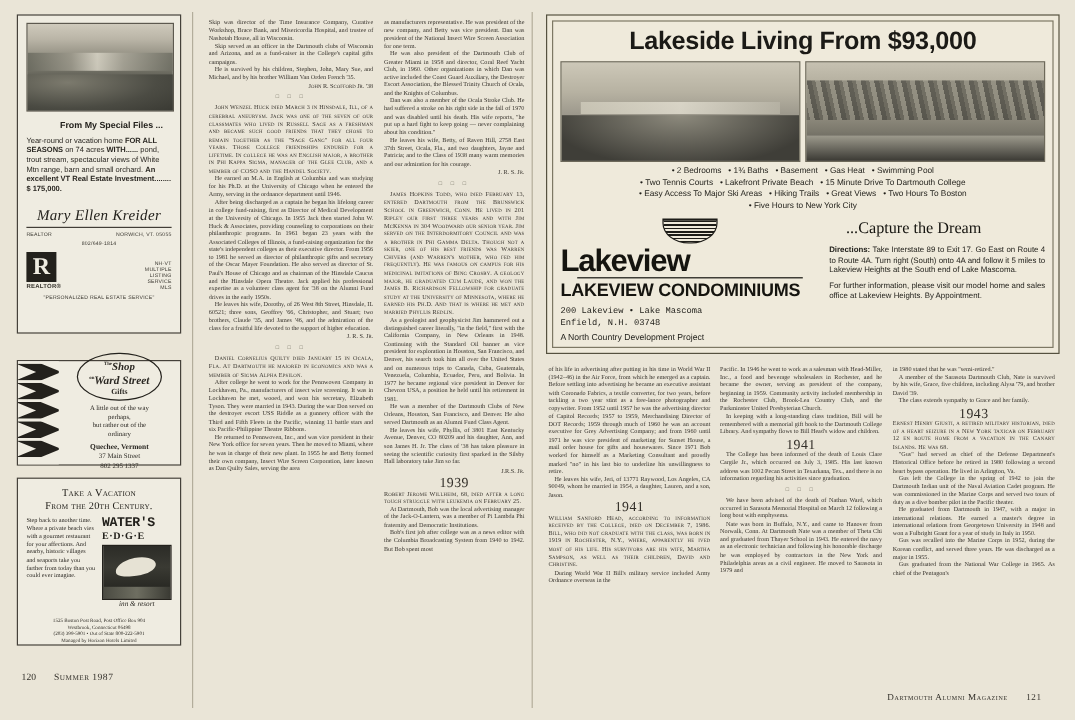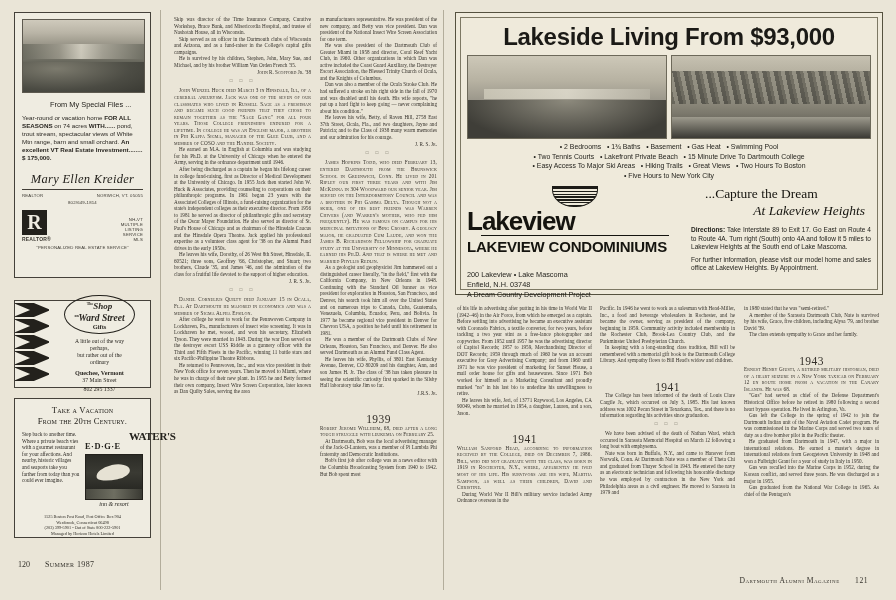--- a/index.html
+++ b/index.html
@@ -23,21 +23,21 @@
   }
   .txt p{margin:0;text-indent:5px;}
   .txt p.noind{text-indent:0;}
   .sc{font-variant:small-caps;letter-spacing:.15px;}
   .sig{text-align:right;display:block;font-variant:small-caps;margin-top:1px;}
   .dots{text-align:center;letter-spacing:3px;font-size:4.6px;margin:2.5px 0;color:#6d685c;}
   .yearhead{
     text-align:center;
     font-family:"Liberation Serif", serif;
     font-size:11.5px;
-    margin:20px 0 2px;
+    margin:4px 0 2px;
     letter-spacing:.4px;
     color:#322e28;
   }
 
   
   .ad{position:absolute;background:#efece1;}
 
   .ad1{left:14px;top:12px;width:137px;height:266px;padding:0;}
   .ad1-inner{border:1px solid #45413a;height:100%;box-sizing:border-box;padding:6px 7px;}
   .photo{
@@ -49,21 +49,21 @@
   .photo:before{
     content:"";position:absolute;left:0;right:0;top:34%;height:20%;
     background:linear-gradient(90deg,#6a6a5f,#9a978a 30%,#d8d4c6 48%,#a7a497 66%,#6e6e63);
     opacity:.85;
   }
   .photo:after{
     content:"";position:absolute;left:-6%;bottom:-6%;width:112%;height:48%;
     background:radial-gradient(ellipse at 30% 20%, #7f7d70 0%, #4b4b43 55%, #33332d 100%);
     opacity:.92;
   }
-  .adhead{font-family:"Liberation Sans",sans-serif;font-weight:normal;font-size:7.4px;margin:7px 0 5px;color:#23211c;padding-left:28px;}
+  .adhead{font-family:"Liberation Sans",sans-serif;font-weight:bold;font-size:7.4px;margin:7px 0 5px;color:#23211c;padding-left:28px;}
   .adbody{font-family:"Liberation Sans",sans-serif;font-size:6.25px;line-height:8.1px;color:#2a2722;}
   .adbody b{font-weight:bold;}
   .script{
     font-family:"Liberation Serif",serif;font-style:italic;font-size:12.5px;
     text-align:center;letter-spacing:.3px;color:#23211c;margin:9px 0 1px;
   }
   .rule{border-top:1px solid #413d36;margin:2px 0 3px;}
   .tiny{font-family:"Liberation Sans",sans-serif;font-size:4.3px;letter-spacing:.2px;color:#3a3730;}
   .rbox{
     width:25px;height:25px;background:#23211c;color:#efece1;
@@ -92,21 +92,21 @@
 
   .ad3{left:14px;top:398px;width:137px;height:140px;}
   .ad3-inner{border:1px solid #45413a;height:100%;box-sizing:border-box;padding:6px 7px;background:#efece1;}
   .we-head{
     font-family:"Liberation Serif",serif;font-size:8.6px;text-align:center;
     font-variant:small-caps;letter-spacing:.2px;line-height:10.5px;color:#23211c;
   }
   .we-row{display:flex;gap:5px;margin-top:5px;}
   .we-txt{font-family:"Liberation Serif",serif;font-size:5.2px;line-height:6.6px;flex:1;}
   .we-logo{width:58px;}
-  .we-logo .wl1{font-family:Liberation Serif, serif;font-weight:bold;font-size:11px;letter-spacing:-.3px;line-height:11px;color:#23211c;margin-left:44px;}
+  .we-logo .wl1{font-family:Liberation Mono, monospace;font-weight:bold;font-size:11px;letter-spacing:-.3px;line-height:11px;color:#23211c;}
   .we-logo .wl2{font-family:"Liberation Serif",serif;font-weight:bold;font-size:8.4px;letter-spacing:.5px;line-height:10px;color:#23211c;}
   .we-img{
     height:44px;margin-top:2px;
     background:linear-gradient(180deg,#2c2c27 0%,#3a3a33 40%,#1f1f1b 100%);
     position:relative;overflow:hidden;border:0.5px solid #23211c;
   }
   .we-img:before{
     content:"";position:absolute;left:18%;top:22%;width:60%;height:34%;
     background:#e6e2d4;border-radius:50% 50% 40% 60%/60% 55% 45% 40%;
     transform:rotate(-12deg);
@@ -125,21 +125,21 @@
   .folio-r{position:absolute;right:28px;top:576px;font-family:"Liberation Serif",serif;font-size:7.6px;font-variant:small-caps;letter-spacing:.5px;color:#33302a;}
   .folio-r .num{margin-left:13px;font-variant:normal;}
 
   
   .lv{
     position:absolute;left:455px;top:12px;width:428px;height:283px;
     background:#efeadb;border:1.6px solid #55513f;box-sizing:border-box;padding:4px;
   }
   .lv-in{border:0.8px solid #7d7864;height:100%;box-sizing:border-box;padding:4px 6px;}
   .lv-title{
-    font-family:"Liberation Sans",sans-serif;font-weight:bold;font-size:24px;
+    font-family:"Liberation Sans",sans-serif;font-weight:bold;font-size:21px;
     text-align:center;letter-spacing:-.3px;color:#1b1a16;margin:1px 0 4px;
   }
   .lv-photos{display:flex;gap:4px;height:84px;}
   .lv-photo{flex:1;position:relative;overflow:hidden;border:0.5px solid #6d695a;}
   .p1{background:linear-gradient(180deg,#cdc8b8 0%,#b7b2a2 30%,#9a968a 55%,#6d6a60 78%,#4d4b44 100%);}
   .p1:before{content:"";position:absolute;left:0;bottom:0;width:100%;height:46%;
     background:radial-gradient(ellipse at 50% 0%,#8d8a7d,#3f3e38 80%);}
   .p1:after{content:"";position:absolute;left:8%;top:40%;width:84%;height:12%;
     background:linear-gradient(90deg,#cfcbbb,#e4e0d2,#b8b4a6);opacity:.8;}
   .p2{background:linear-gradient(180deg,#c6c1b1 0%,#a9a494 35%,#7b786c 70%,#474540 100%);}
@@ -160,21 +160,21 @@
     border-radius:0 0 22px 22px/0 0 17px 17px;
     background:repeating-linear-gradient(180deg,#1d1c18 0 1.4px,#efeadb 1.4px 2.8px);
     border:1px solid #1d1c18;border-top:2px solid #1d1c18;
   }
   .lv-logo{
     font-family:"Liberation Sans",sans-serif;font-weight:bold;font-size:26px;
     letter-spacing:-1px;color:#15140f;line-height:26px;
   }
   .lv-rule{border-top:1.6px solid #15140f;margin:1px 14px 2px;}
   .lv-cond{font-family:"Liberation Sans",sans-serif;font-weight:bold;font-size:15px;letter-spacing:-.2px;color:#15140f;}
-  .lv-addr{font-family:Liberation Sans, sans-serif;font-size:7.3px;line-height:9.4px;color:#1f1e19;margin-top:15px;}
+  .lv-addr{font-family:Liberation Mono, monospace;font-size:7.3px;line-height:9.4px;color:#1f1e19;margin-top:5px;}
   .lv-phone{font-family:"Liberation Sans",sans-serif;font-weight:bold;font-size:10.4px;color:#15140f;margin-top:3px;letter-spacing:-.2px;}
   .lv-ncd{font-family:"Liberation Sans",sans-serif;font-size:7.2px;color:#1f1e19;margin-top:1px;}
   .lv-right{flex:1;padding-left:8px;}
   .lv-script1{font-family:"Liberation Serif",serif;font-size:13.5px;color:#15140f;text-align:left;padding-left:14px;}
   .lv-script2{font-family:"Liberation Serif",serif;font-style:italic;font-size:13.5px;color:#15140f;text-align:right;padding-right:6px;margin-top:1px;}
   .lv-dir{font-family:"Liberation Sans",sans-serif;font-size:6.55px;line-height:8.5px;text-align:justify;color:#1f1e19;margin-top:7px;}
   .lv-dir b{font-weight:bold;}
   .lv-dir p{margin:0 0 4px;}
 
   .vrule{position:absolute;top:10px;width:0;border-left:0.6px solid #b3ad9b;height:580px;}
@@ -352,25 +352,24 @@
       <div class="lv-mid">
         <div class="lv-left">
           <div class="lv-basket"></div>
           <div class="lv-logo">Lakeview</div>
           <div class="lv-rule"></div>
           <div class="lv-cond">LAKEVIEW CONDOMINIUMS</div>
           <div class="lv-addr">
             <div>200 Lakeview • Lake Mascoma</div>
             <div>Enfield, N.H. 03748</div>
           </div>
-          <div class="lv-ncd">A Dream Country Development Project</div>
+          <div class="lv-ncd">A North Country Development Project</div>
         </div>
         <div class="lv-right">
           <div class="lv-script1">...Capture the Dream</div>
-          <div class="lv-script2">At Lakeview Heights</div>
           <div class="lv-dir">
             <p><b>Directions:</b> <span>Take Interstate 89 to Exit 17. Go East on Route 4 to Route 4A. Turn right (South) onto 4A and follow it 5 miles to Lakeview Heights at the South end of Lake Mascoma.</span></p>
             <p>For further information, please visit our model home and sales office at Lakeview Heights.  By Appointment.</p>
           </div>
         </div>
       </div>
     </div>
   </div>
 
   <div class="col txt" style="left:457px;top:305px;width:135px;">

